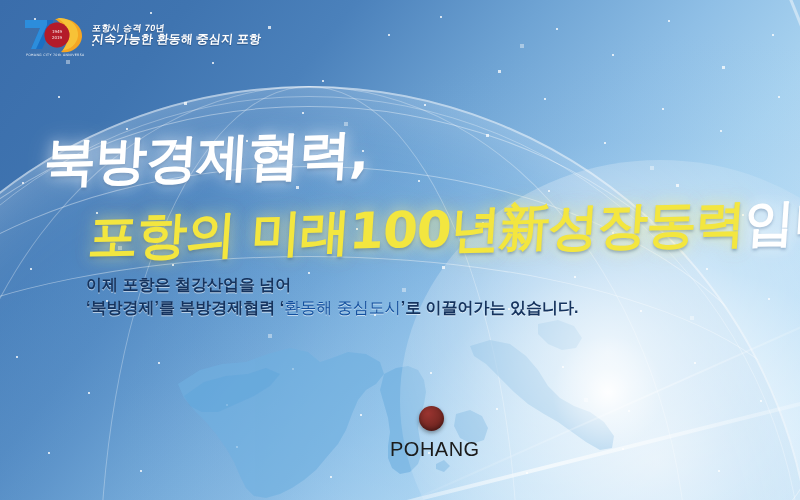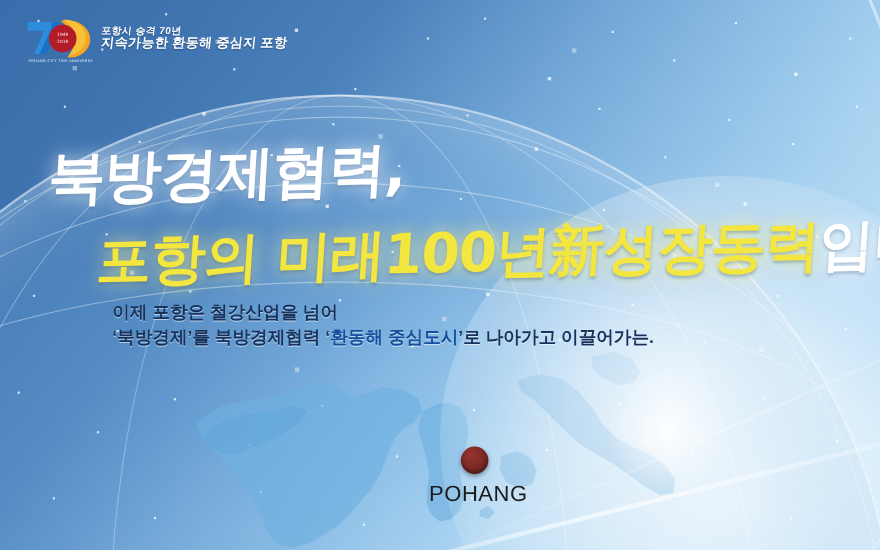--- a/index.html
+++ b/index.html
@@ -242,25 +242,24 @@
     left: 86px;
     top: 274px;
     line-height: 1.42;
   }
   .body-copy .bline {
     font-size: 16px;
     font-weight: bold;
     color: #15335e;
     white-space: nowrap;
     text-shadow: 0 1px 0 rgba(255,255,255,.55);
-    margin-left: 16px;
   }
   .accent-blue {
     color: #14509e;
-    font-weight: bold;
+    font-weight: normal;
   }
 
   
   .map-svg {
     position: absolute;
     left: 170px;
     top: 318px;
     width: 500px;
     height: 185px;
     pointer-events: none;
@@ -455,20 +454,20 @@
   <div class="headline">
     <div class="hl-line hl-line1">북방경제협력,</div>
     <div class="hl-line hl-line2">
       <span class="hl-yellow">포항의 미래100년</span><span class="hl-hanja">新성장동력</span><span class="hl-white">입니다.</span>
     </div>
   </div>
 
   <div class="body-copy">
     <div class="bline">이제 포항은 철강산업을 넘어</div>
     <div class="bline">
-      <span>‘북방경제’를 북방경제협력 ‘</span><span class="accent-blue">환동해 중심도시</span><span>’로 나아가고 이끌어가는.</span>
+      <span>‘북방경제’를 북방경제협력 ‘</span><span class="accent-blue">환동해 중심도시</span><span>’로 이끌어가는 있습니다.</span>
     </div>
   </div>
 
   <div class="marker"></div>
   <div class="marker-label">POHANG</div>
 
 </div>
 
 </body></html>

